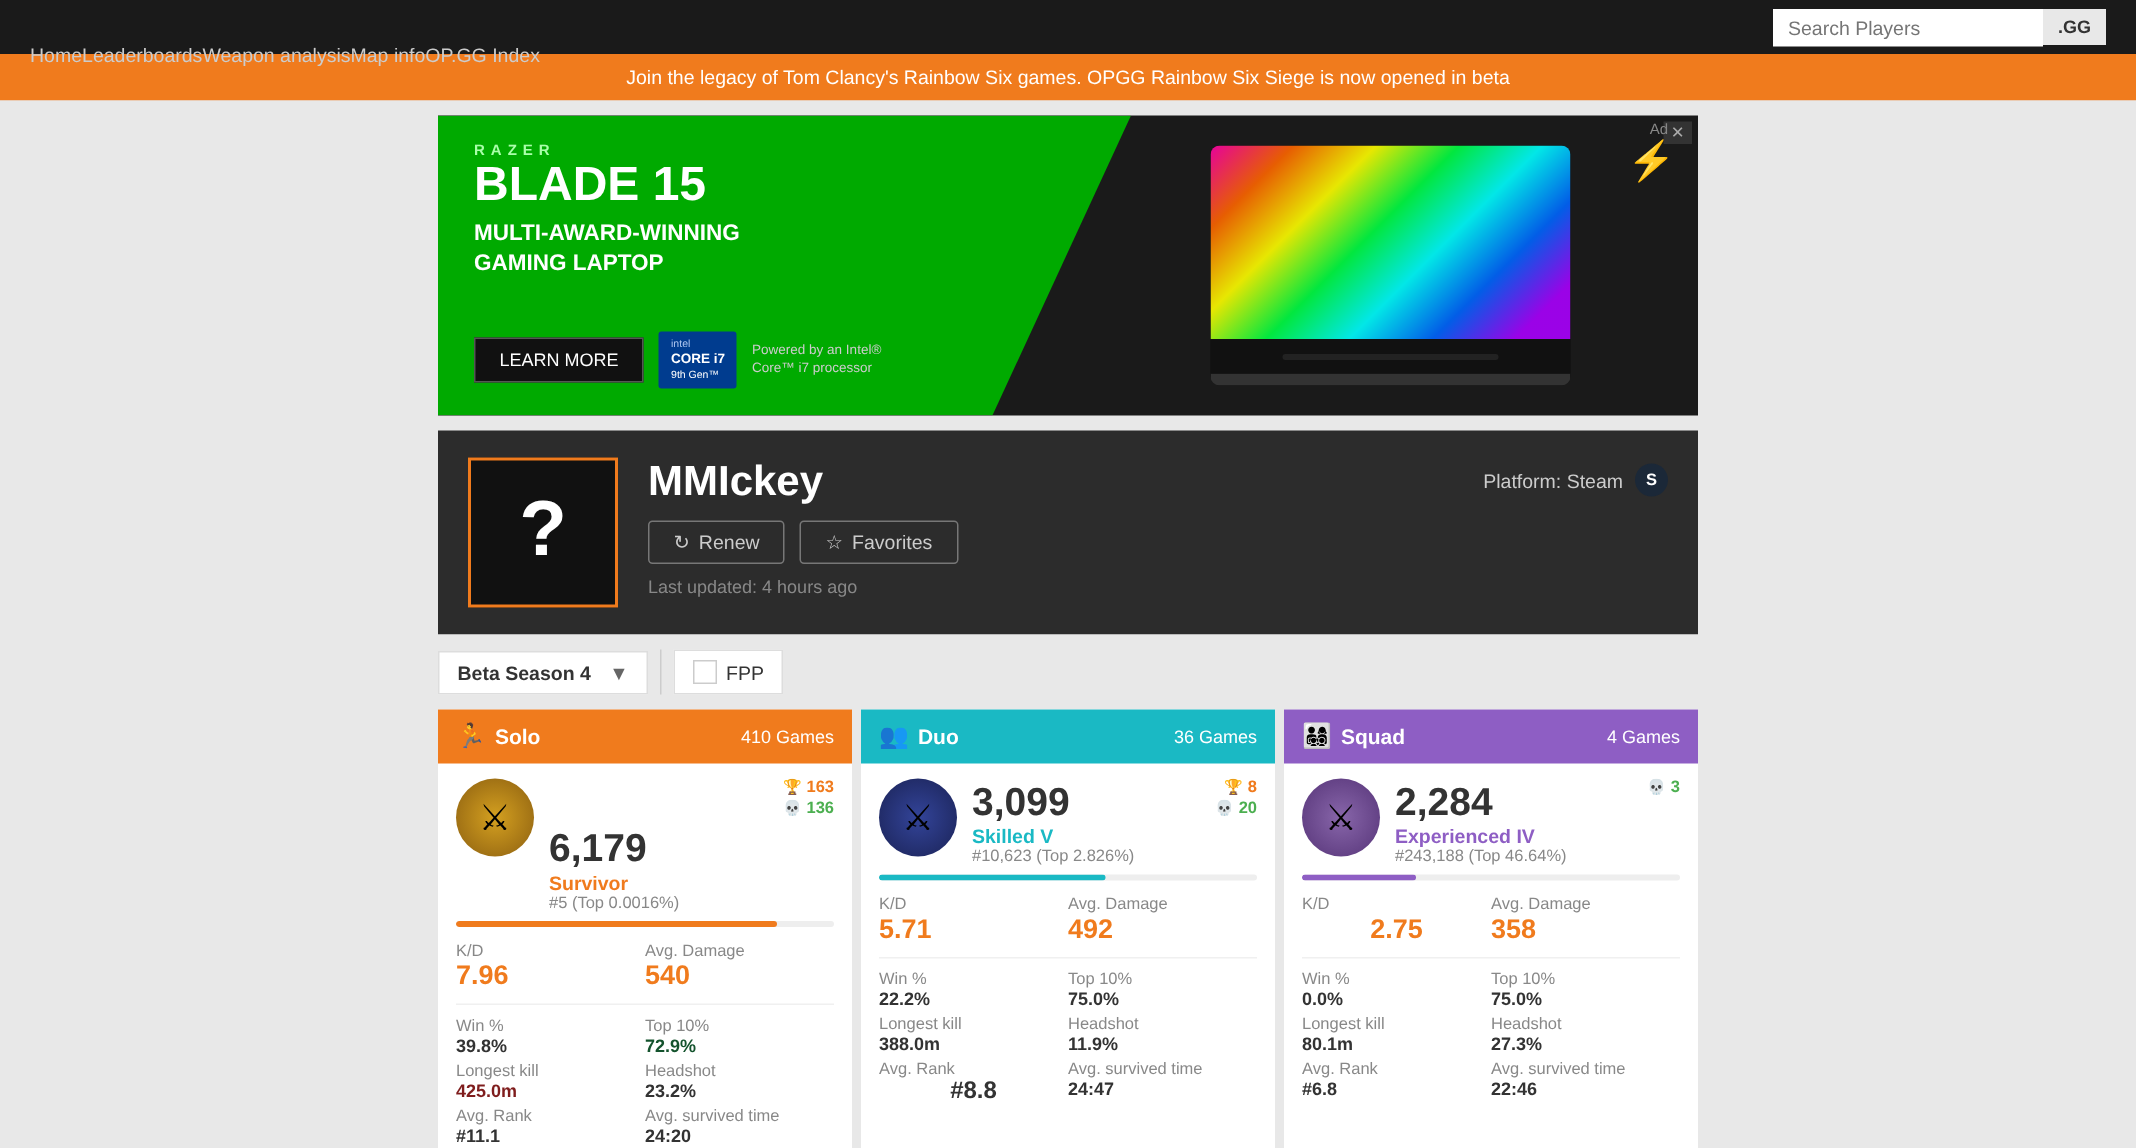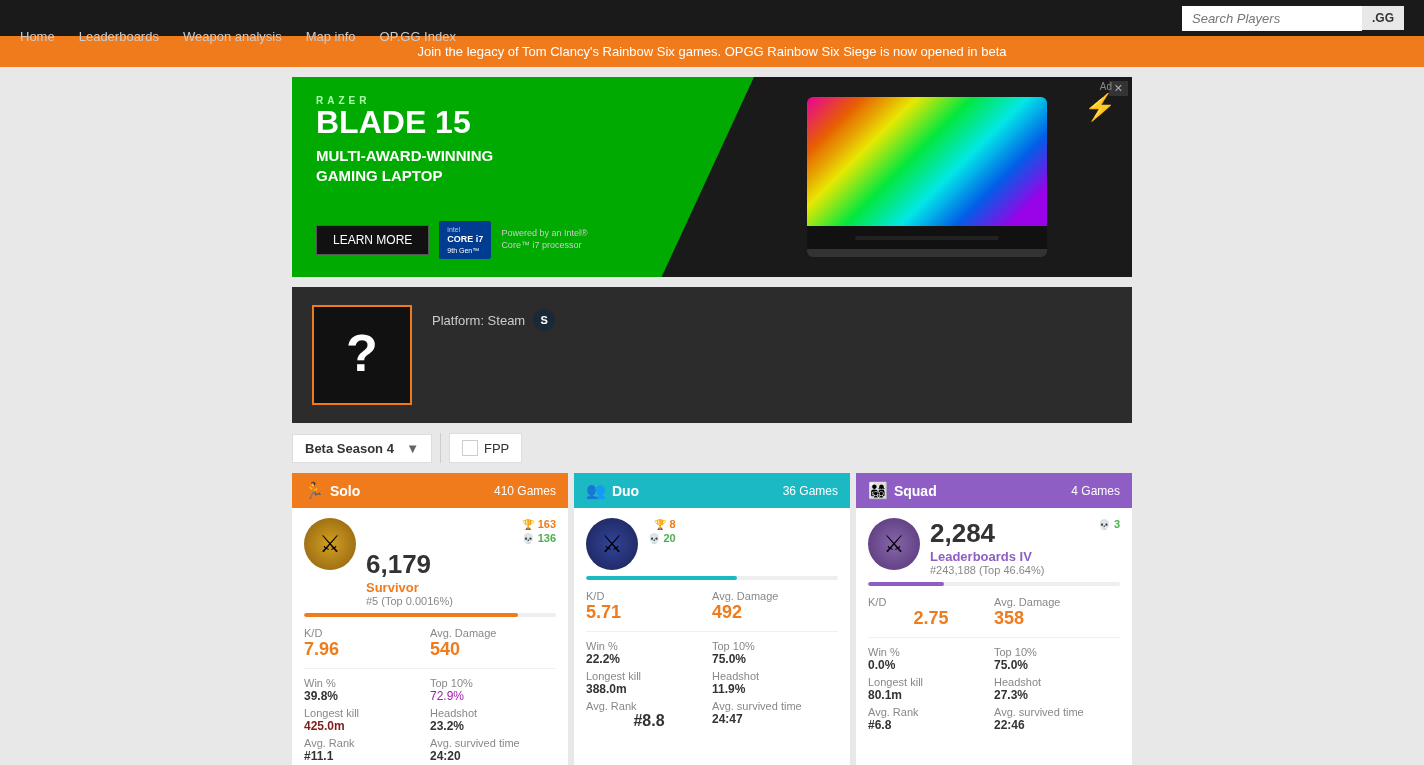--- a/index.html
+++ b/index.html
@@ -2,29 +2,29 @@
 <html><head>
   <meta charset="utf-8">
   <style>
     * { margin: 0; padding: 0; box-sizing: border-box; }
     body { font-family: Arial, sans-serif; background: #e8e8e8; font-size: 13px; }
   </style>
 </head>
 <body>
 
 <nav style="background:#1a1a1a; display:flex; align-items:center; padding:0 20px; height:36px;">
-  <div style="display:flex; gap:24px; flex:1;margin-top:36px;">
+  <div style="display:flex; flex:1;margin-top:36px;">
     <a style="color:#ccc; text-decoration:none; font-size:13px; cursor:pointer;">Home</a>
     <a style="color:#ccc; text-decoration:none; font-size:13px; cursor:pointer;">Leaderboards</a>
     <a style="color:#ccc; text-decoration:none; font-size:13px; cursor:pointer;">Weapon analysis</a>
     <a style="color:#ccc; text-decoration:none; font-size:13px; cursor:pointer;">Map info</a>
     <a style="color:#ccc; text-decoration:none; font-size:13px; cursor:pointer;">OP.GG Index</a>
   </div>
   <div style="display:flex; align-items:center;">
-    <input style="background: rgb(255, 255, 255); border: none; padding: 5px 10px; font-size: 13px; width: 180px; outline: none; font-style: italic;" type="text" placeholder="Search Players">
+    <input style="background: rgb(255, 255, 255); border: none; padding: 5px 10px; font-size: 13px; width: 180px; outline: none;" type="text" placeholder="Search Players">
     <button style="background:#e8e8e8; border:none; padding:5px 10px; font-size:12px; font-weight:bold; cursor:pointer; color:#333;">.GG</button>
   </div>
 </nav>
 
 <div style="background:#f07b1d; color:white; text-align:center; padding:8px; font-size:13px;">
   <span>Join the legacy of Tom Clancy's Rainbow Six games. OPGG Rainbow Six Siege is now opened in beta</span>
 </div>
 
 <div style="background:#e8e8e8; padding:10px 0;">
   <div style="max-width:840px; margin:0 auto; height:200px; background:#1a1a1a; position:relative; overflow:hidden; display:flex;">
@@ -60,20 +60,34 @@
     <div style="position:absolute; right:15px; top:15px; color:#00ff44; font-size:26px; font-weight:bold;">⚡</div>
 
     <div style="position:absolute; top:4px; right:4px; color:#aaa; font-size:11px; cursor:pointer; background:#333; padding:1px 5px;">✕</div>
     <div style="position:absolute; top:4px; right:20px; color:#888; font-size:10px;">Ad</div>
   </div>
 </div>
 
 <div style="max-width:840px; margin:0 auto; background:#2c2c2c; padding:18px 20px; display:flex; align-items:flex-start; gap:20px;">
   <div style="width:100px; height:100px; background:#111; border:2px solid #f07b1d; display:flex; align-items:center; justify-content:center; flex-shrink:0;">
     <span style="font-size:52px; color:white; font-weight:bold; margin-top:-4px;">?</span>
+  </div>
+  <div style="flex:1;">
+    <div style="font-size:28px; font-weight:bold; color:white;">MMIckey</div>
+    <div style="display:flex; gap:10px; margin-top:10px;">
+      <button style="background:transparent; border:1px solid #777; color:#ccc; padding:6px 16px; border-radius:3px; cursor:pointer; font-size:13px; display:flex; align-items:center; gap:6px;">
+        <span>↻</span>
+        <span>Renew</span>
+      </button>
+      <button style="background:transparent; border:1px solid #777; color:#ccc; padding:6px 16px; border-radius:3px; cursor:pointer; font-size:13px; display:flex; align-items:center; gap:6px;">
+        <span>☆</span>
+        <span>Favorites</span>
+      </button>
+    </div>
+    <div style="color:#888; font-size:12px; margin-top:8px;">Last updated: 4 hours ago</div>
   </div>
   <div style="display:flex; align-items:center; gap:8px; color:#ccc; font-size:13px; margin-top:4px;">
     <span>Platform: Steam</span>
     <div style="width:22px; height:22px; background:#1b2838; border-radius:50%; display:flex; align-items:center; justify-content:center; color:white; font-size:11px; font-weight:bold;">S</div>
   </div>
 </div>
 
 <div style="max-width:840px; margin:0 auto; padding:10px 0; display:flex; align-items:center; gap:8px; background:#e8e8e8;">
   <div style="display:flex; align-items:center; gap:6px; background:white; border:1px solid #ddd; padding:6px 12px; cursor:pointer; font-size:13px; font-weight:bold; color:#333; min-width:140px;">
     <span>Beta Season 4</span>
@@ -129,21 +143,21 @@
         </div>
       </div>
       <div style="border-top:1px solid #f0f0f0; padding-top:6px;">
         <div style="display:flex; padding:2px 0;">
           <div style="flex:1;">
             <div style="font-size:11px; color:#888;">Win %</div>
             <div style="font-size:12px; color:#333; font-weight:bold;">39.8%</div>
           </div>
           <div style="flex:1;">
             <div style="font-size:11px; color:#888;">Top 10%</div>
-            <div style="font-size:12px; color:#a21caf; font-weight:normal;">72.9%</div>
+            <div style="font-size:12px; color:#14532d; font-weight:bold;">72.9%</div>
           </div>
         </div>
         <div style="display:flex; padding:2px 0;">
           <div style="flex:1;">
             <div style="font-size:11px; color:#888;">Longest kill</div>
             <div style="font-size:12px; color:#7f1d1d; font-weight:bold;">425.0m</div>
           </div>
           <div style="flex:1;">
             <div style="font-size:11px; color:#888;">Headshot</div>
             <div style="font-size:12px; color:#333; font-weight:bold;">23.2%</div>
@@ -167,20 +181,25 @@
     <div style="background:#1ab9c4; padding:8px 12px; display:flex; align-items:center; justify-content:space-between; color:white; font-weight:bold; font-size:14px;">
       <div style="display:flex; align-items:center; gap:6px;">
         <span style="font-size:16px;">👥</span>
         <span>Duo</span>
       </div>
       <span style="font-size:12px; font-weight:normal;">36 Games</span>
     </div>
     <div style="padding:10px 12px;">
       <div style="display:flex; align-items:flex-start; gap:10px; margin-bottom:6px;">
         <div style="width:52px; height:52px; border-radius:50%; background:radial-gradient(circle, #334499, #1a2255); display:flex; align-items:center; justify-content:center; font-size:24px; flex-shrink:0;">⚔</div>
+        <div style="flex:1;">
+          <div style="font-size:26px; font-weight:bold; color:#333;">3,099</div>
+          <div style="font-size:13px; color:#1ab9c4; font-weight:bold;">Skilled V</div>
+          <div style="font-size:11px; color:#888;">#10,623 (Top 2.826%)</div>
+        </div>
         <div style="display:flex; flex-direction:column; gap:2px; align-items:flex-end;">
           <div style="display:flex; align-items:center; gap:3px; font-size:11px; font-weight:bold; color:#f07b1d;">
             <span style="font-size:10px;">🏆</span>
             <span>8</span>
           </div>
           <div style="display:flex; align-items:center; gap:3px; font-size:11px; font-weight:bold; color:#4caf50;">
             <span style="font-size:10px;">💀</span>
             <span>20</span>
           </div>
         </div>
@@ -239,21 +258,21 @@
         <span style="font-size:16px;">👨‍👩‍👧‍👦</span>
         <span>Squad</span>
       </div>
       <span style="font-size:12px; font-weight:normal;margin-left:37px;">4 Games</span>
     </div>
     <div style="padding:10px 12px;">
       <div style="display:flex; align-items:flex-start; gap:10px; margin-bottom:6px;">
         <div style="width:52px; height:52px; border-radius:50%; background:radial-gradient(circle, #8866aa, #553377); display:flex; align-items:center; justify-content:center; font-size:24px; flex-shrink:0;">⚔</div>
         <div style="flex:1;">
           <div style="font-size:26px; font-weight:bold; color:#333;">2,284</div>
-          <div style="font-size:13px; color:#8e5ec4; font-weight:bold;">Leaderboards IV</div>
+          <div style="font-size:13px; color:#8e5ec4; font-weight:bold;">Experienced IV</div>
           <div style="font-size:11px; color:#888;">#243,188 (Top 46.64%)</div>
         </div>
         <div style="display:flex; flex-direction:column; gap:2px; align-items:flex-end;">
           <div style="display:flex; align-items:center; gap:3px; font-size:11px; font-weight:bold; color:#4caf50;">
             <span style="font-size:10px;">💀</span>
             <span>3</span>
           </div>
         </div>
       </div>
       <div style="height:4px; background:#eee; border-radius:2px; margin-bottom:10px; overflow:hidden;">

